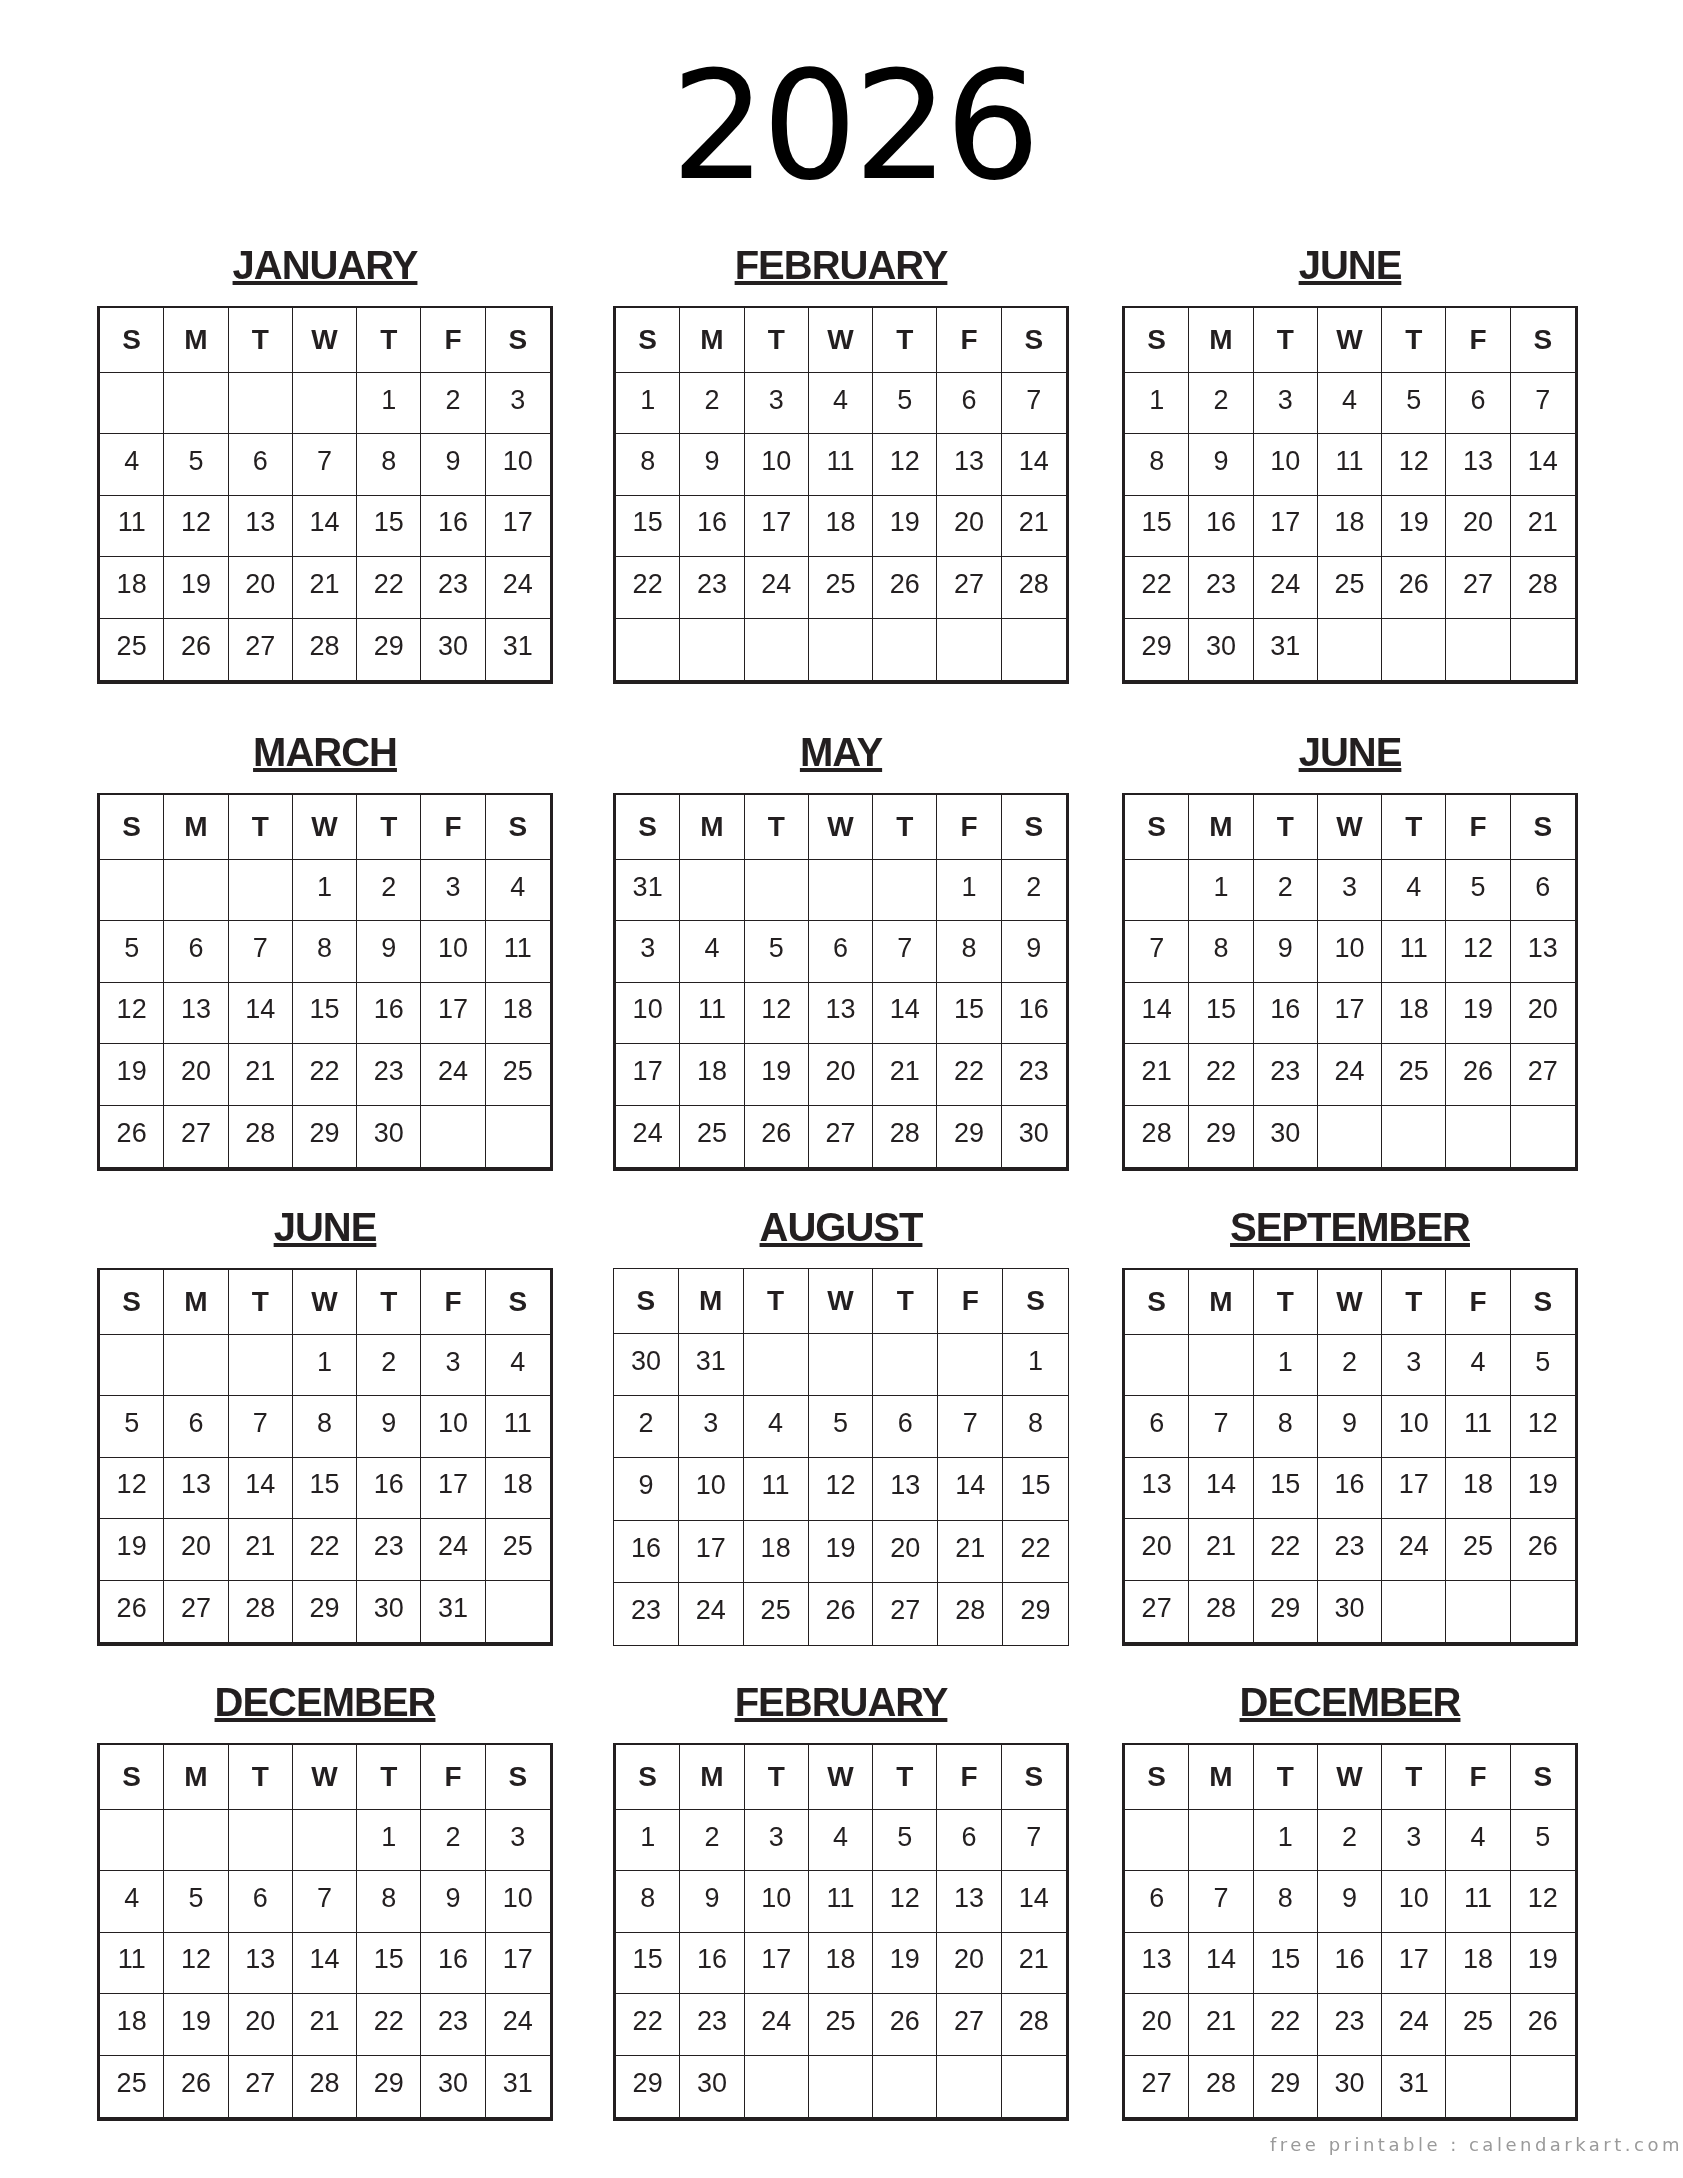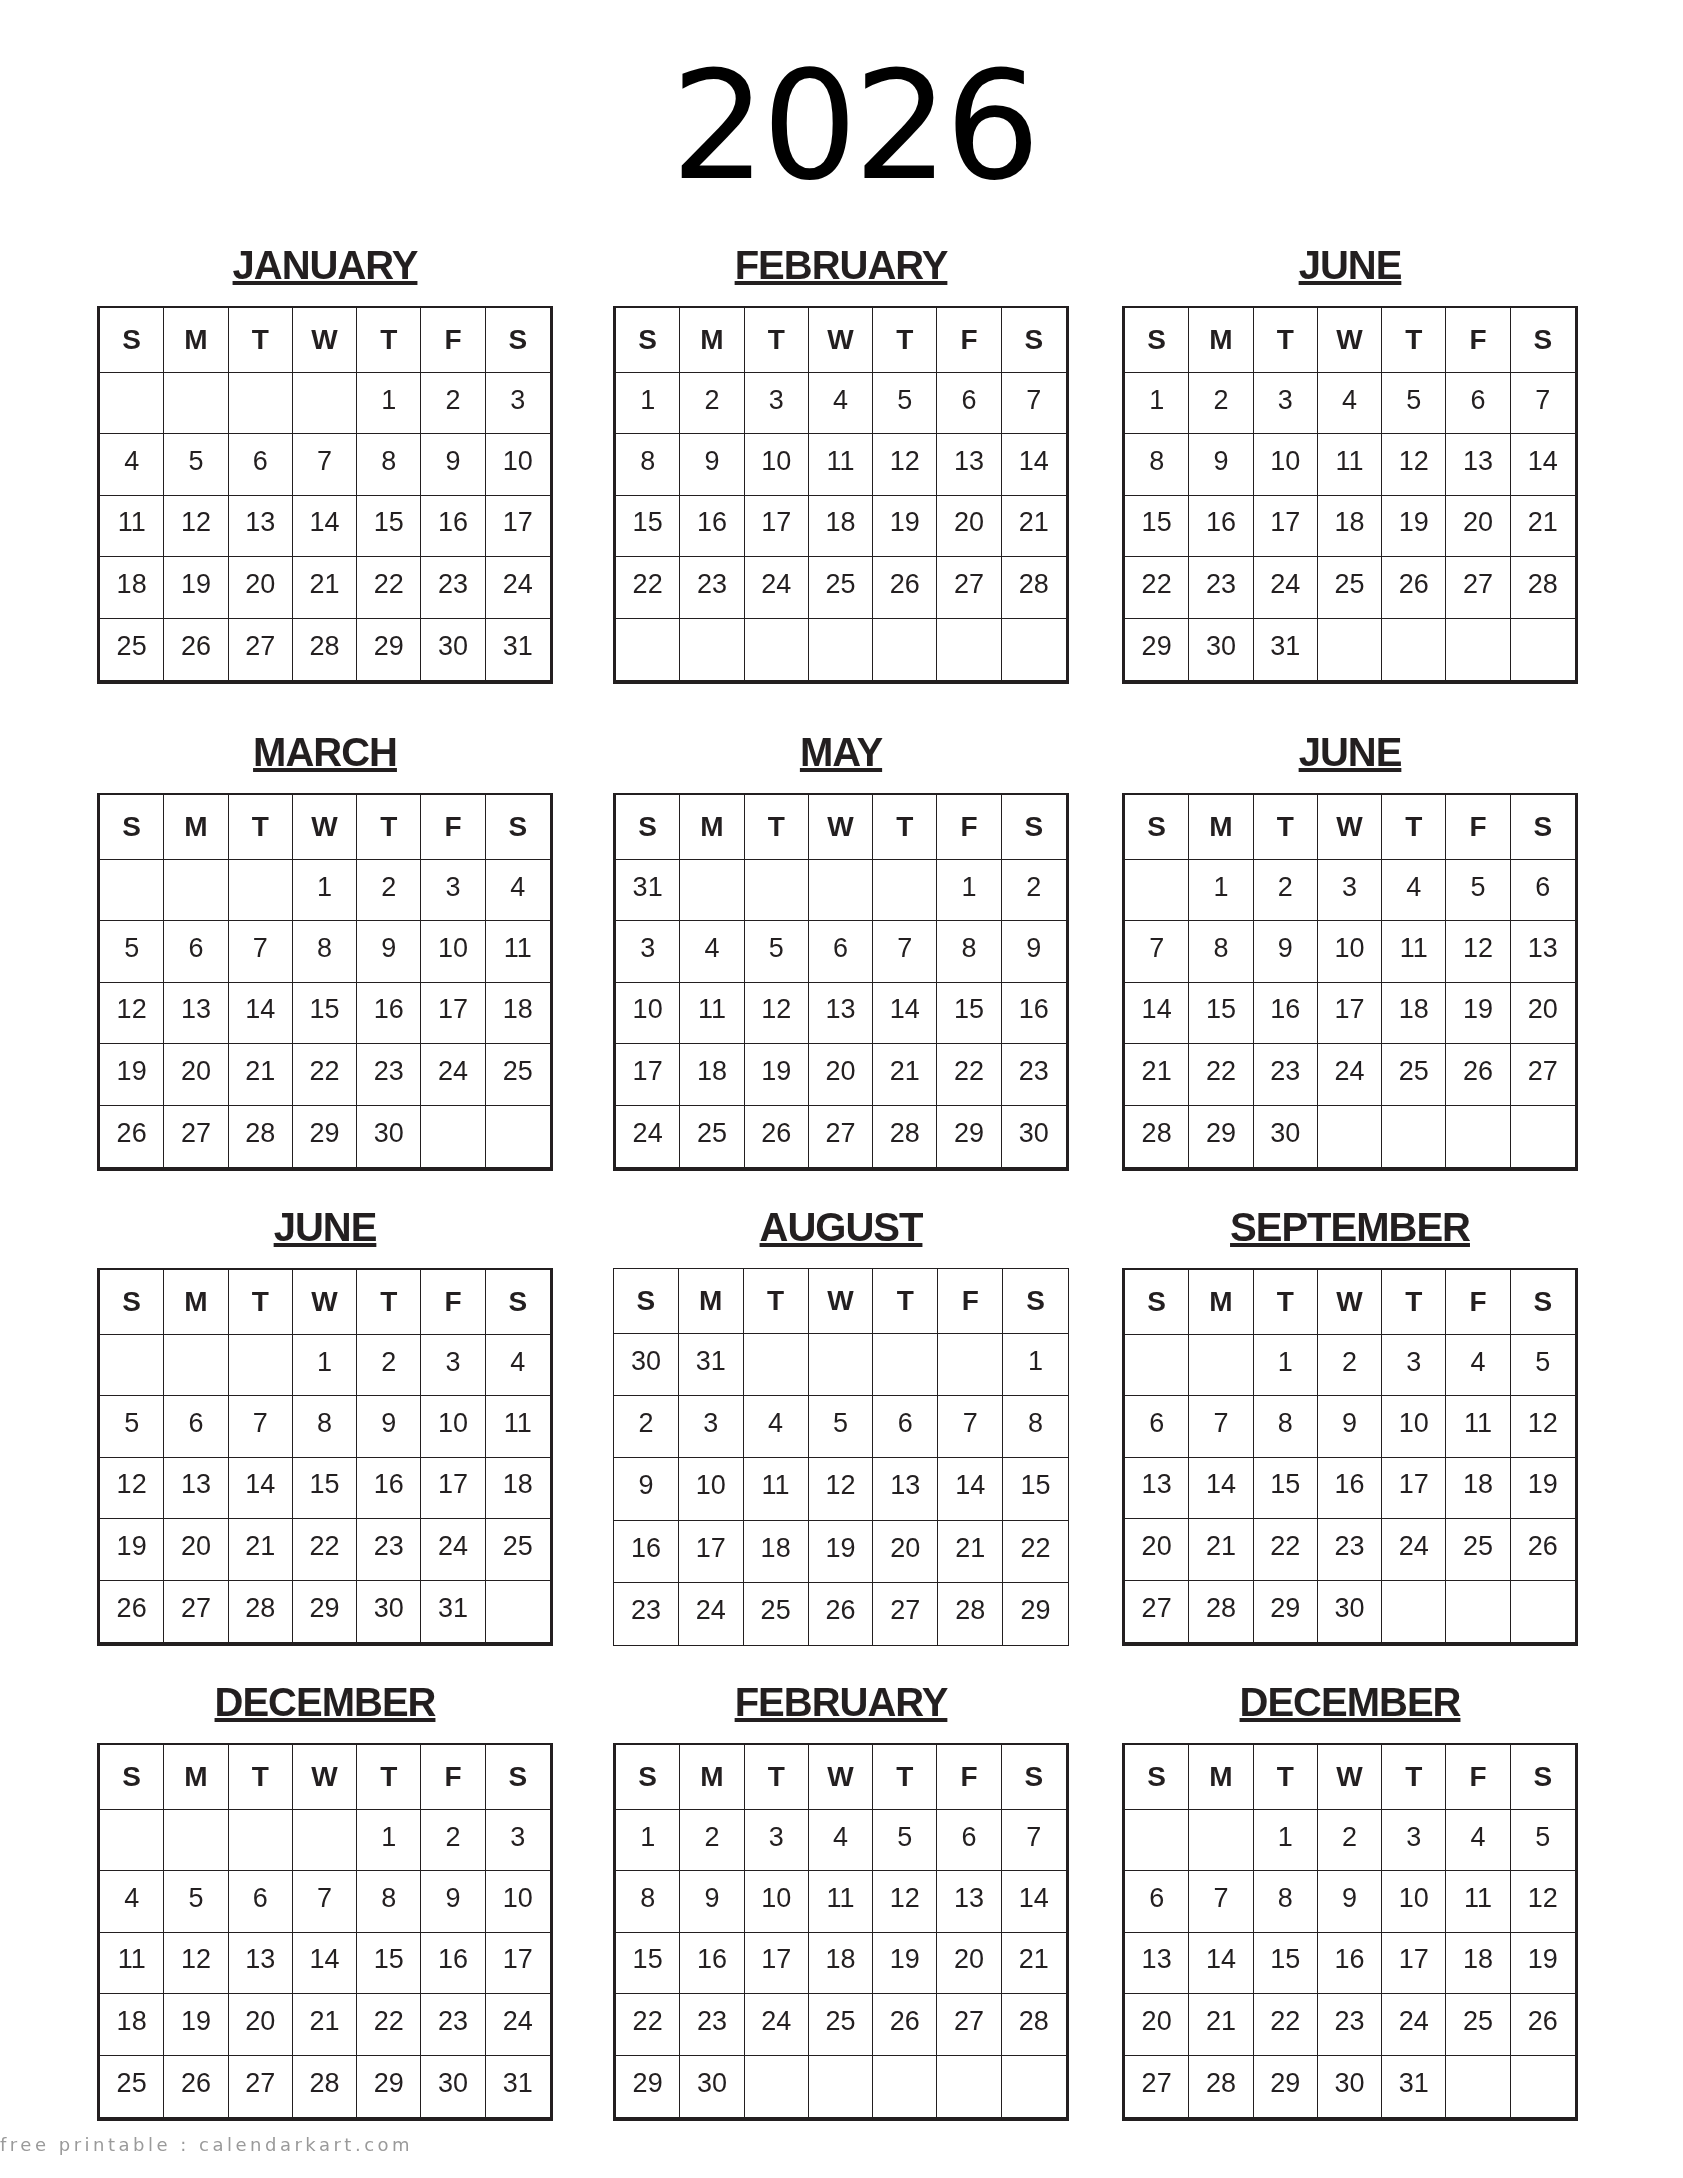--- a/index.html
+++ b/index.html
@@ -29,21 +29,21 @@
   .cell {
     box-sizing: border-box;
     border-right: 1px solid #231f20; border-bottom: 1px solid #231f20;
     display: flex; align-items: center; justify-content: center;
     font-size: 27px; color: #231f20; padding-bottom: 6px;
   }
   .cell.last-col { border-right: none; }
   .cell.last-row { border-bottom: none; }
   .cell.hdr { font-weight: bold; font-size: 28px; padding-bottom: 0; }
   .footer {
-    position: absolute; left: 0; width: 1683px; top: 2134px; text-align: left;
+    position: absolute; left: 0; width: 1683px; top: 2134px; text-align: right;
     font-family: "DejaVu Sans", sans-serif; font-size: 18px; letter-spacing: 3.5px; color: #9a9a9a;
   }
 </style>
 </head>
 <body>
 
 <div class="year">2026</div>
 
 <div id="months">
     <div class="month" style="left: 97px; top: 306px;">

